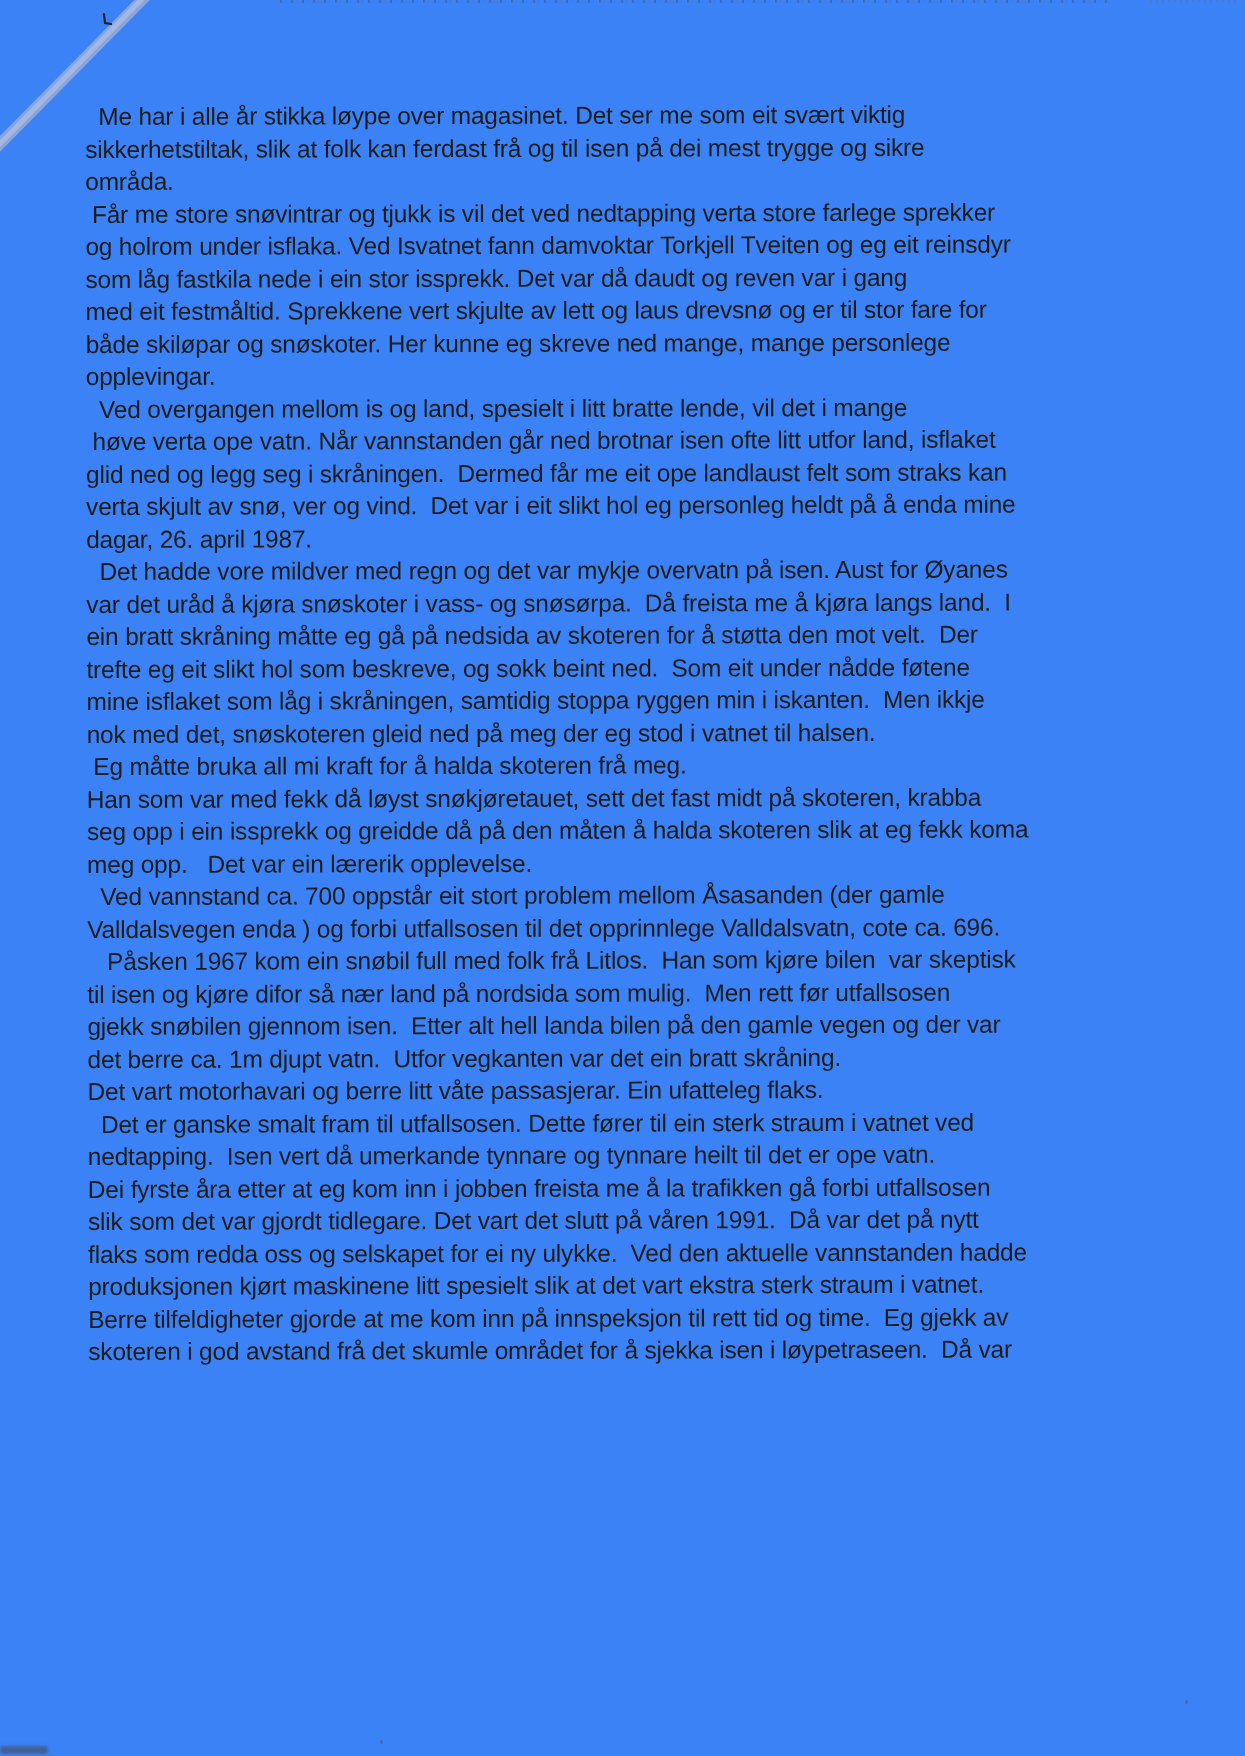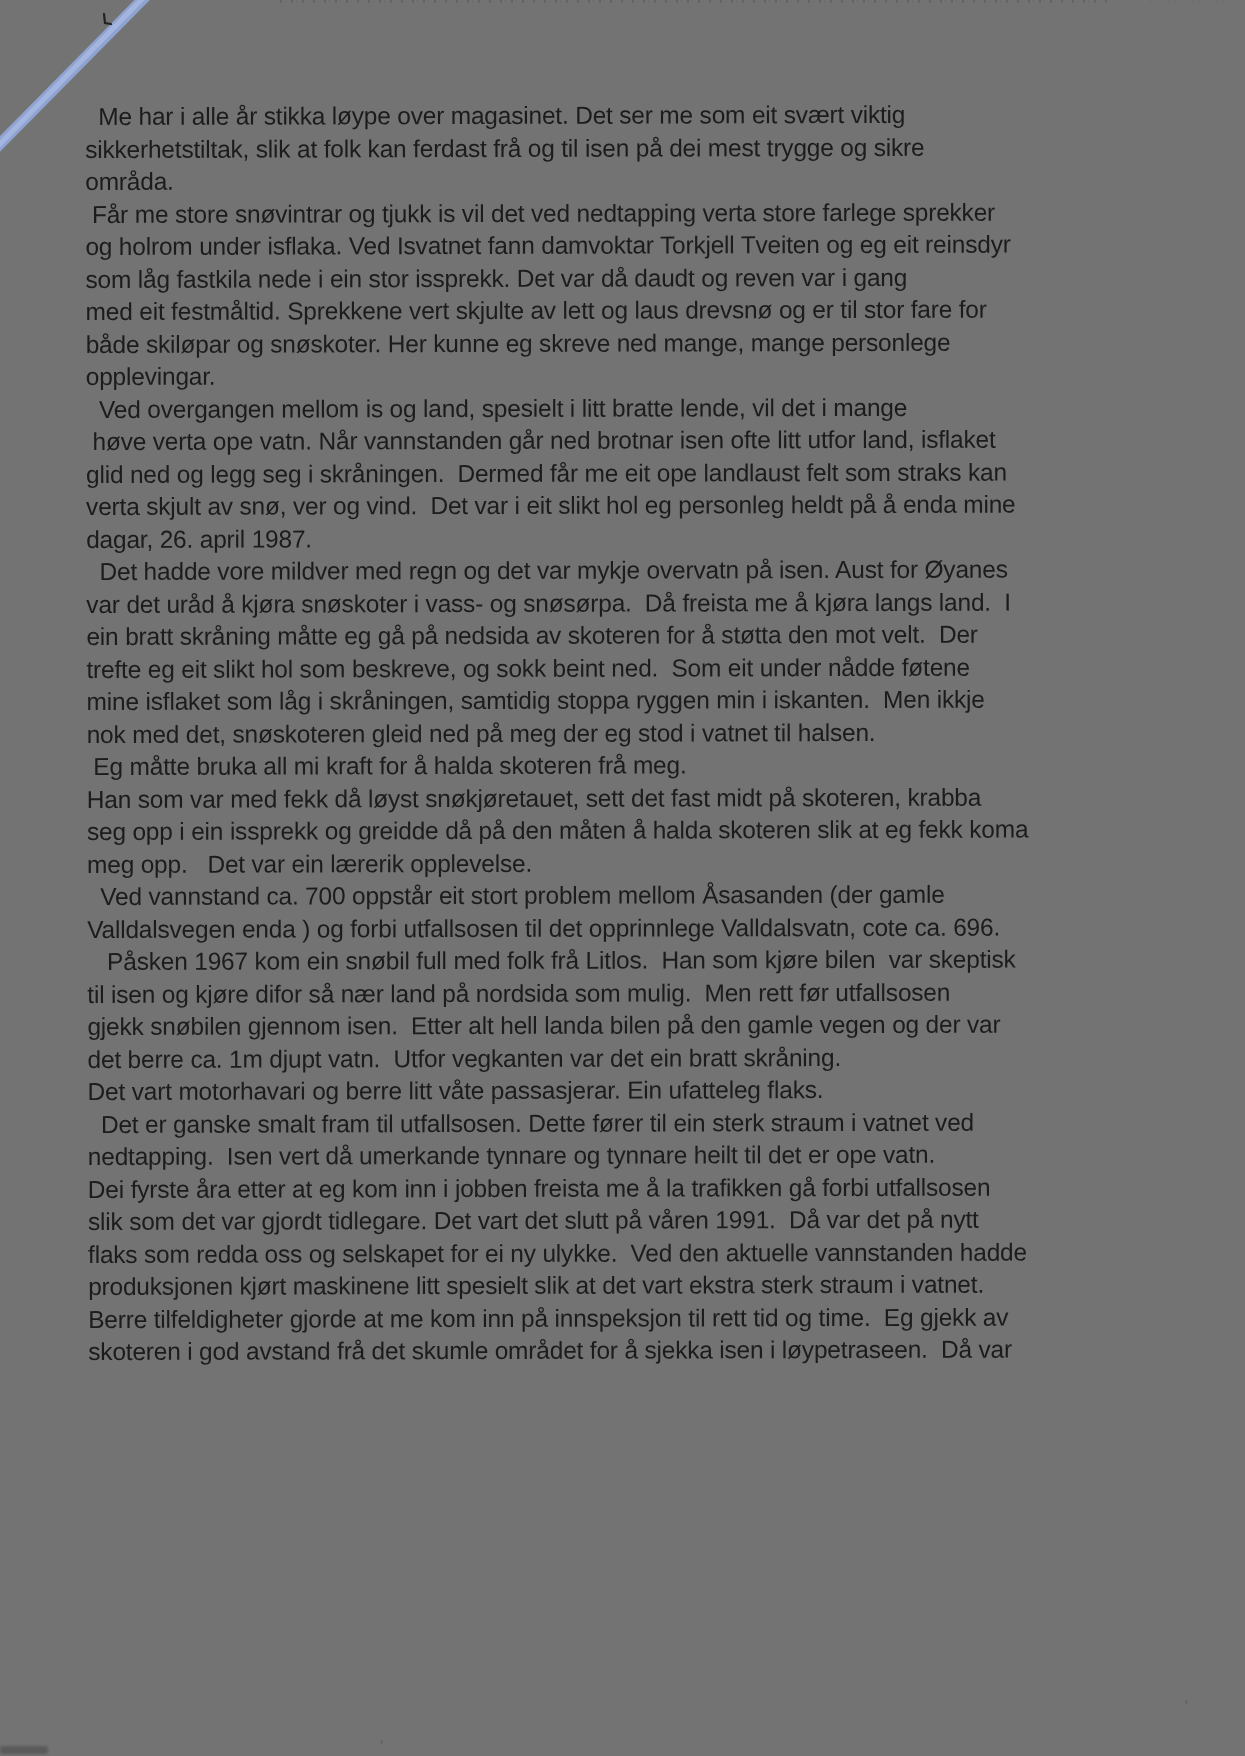--- a/index.html
+++ b/index.html
@@ -4,21 +4,21 @@
 <style>
   html, body {
     margin: 0;
     padding: 0;
     background: #ffffff;
   }
   .page {
     position: relative;
     width: 1245px;
     height: 1756px;
-    background: #737373;
+    background: #3b82f6;
     overflow: hidden;
     font-family: "Liberation Sans", "DejaVu Sans", sans-serif;
   }
   
   .scan-top-edge {
     position: absolute;
     left: 280px;
     top: 0;
     width: 830px;
     height: 3px;

